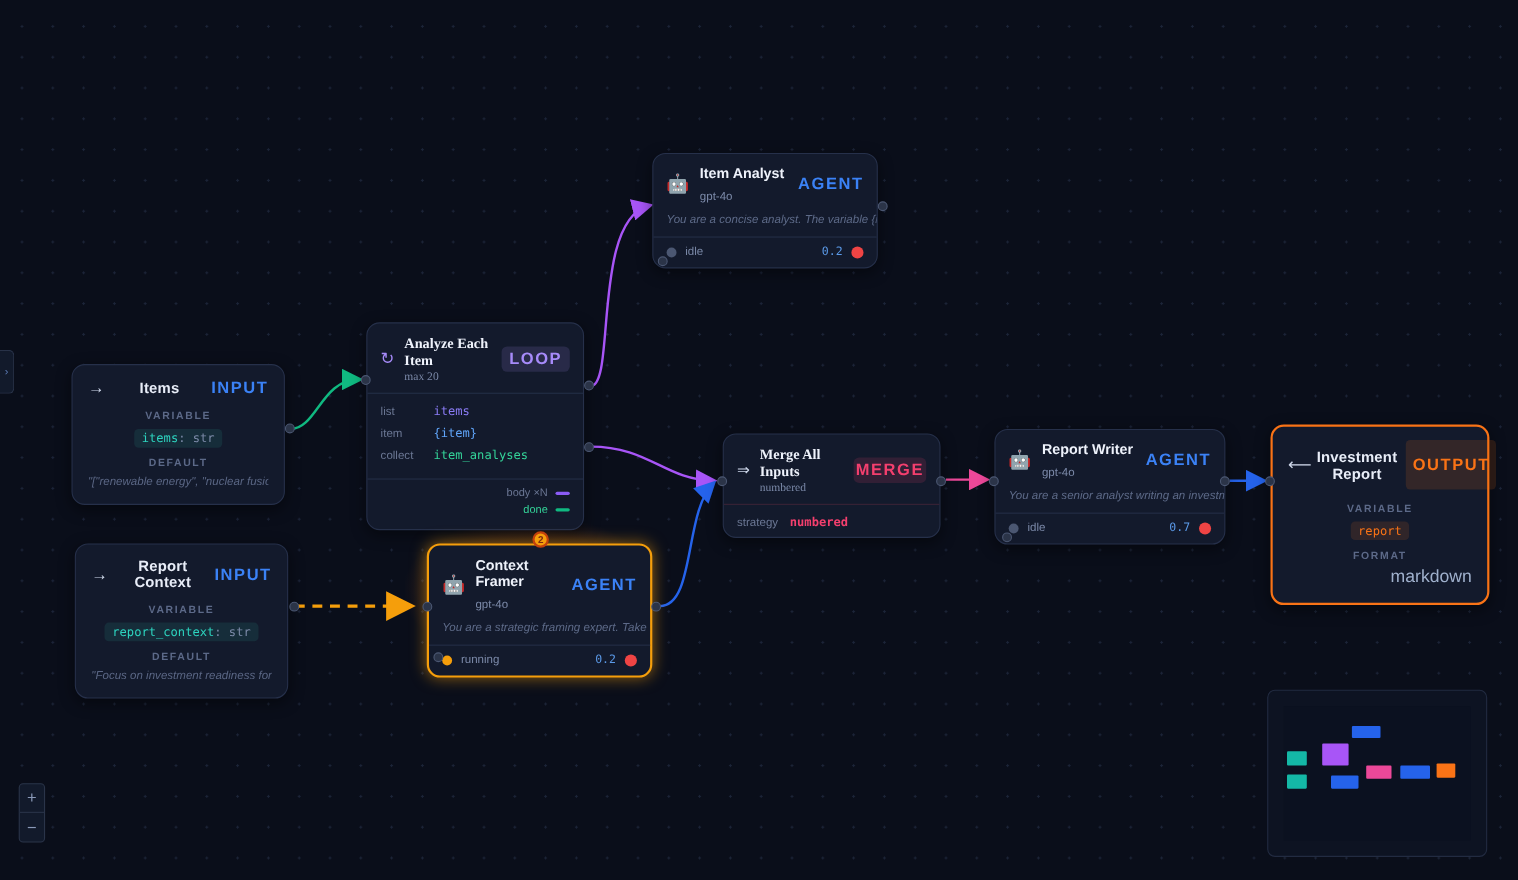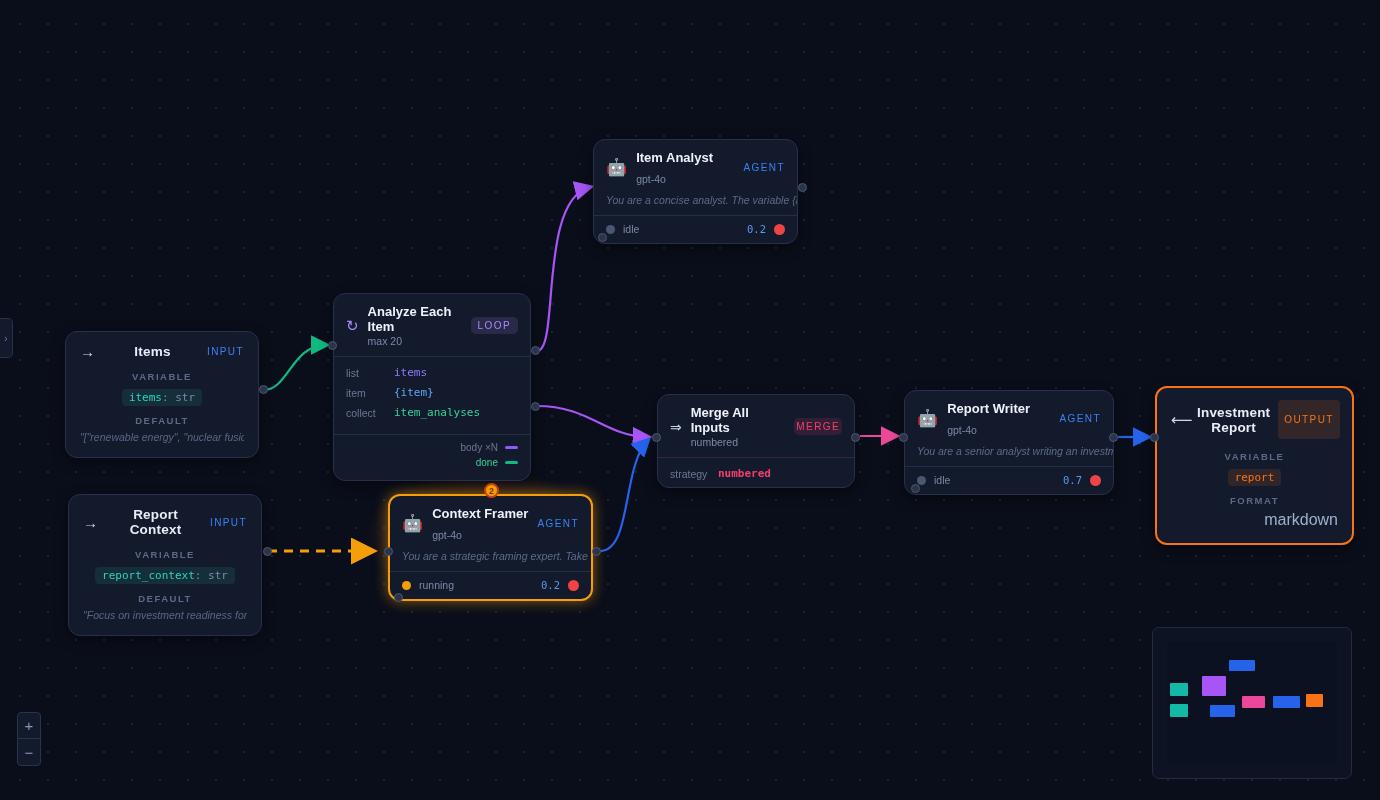--- a/index.html
+++ b/index.html
@@ -37,21 +37,21 @@
     display: flex; align-items: center; gap: 8px;
     margin-bottom: 12px;
   }
   .io-arrow { color: #cfd8ea; font-size: 15px; line-height: 1; width: 18px; }
   .io-title {
     flex: 1; text-align: center;
     color: #e8edf8; font-size: 13.5px; font-weight: bold;
     letter-spacing: .2px;
   }
   .tag {
-    font-size: 10px; font-weight: normal; letter-spacing: 1.4px;
+    font-size: 15px; font-weight: bold; letter-spacing: 1.4px;
   }
   .tag-input { color: #3b82f6; }
   .tag-output {
     color: #f97316;
     background: rgba(249,115,22,.14);
     padding: 14px 6px; border-radius: 4px;
   }
   .io-label {
     text-align: center; color: #5c6988;
     font-size: 9.5px; font-weight: bold; letter-spacing: 1.5px;
@@ -77,21 +77,21 @@
     white-space: nowrap; overflow: hidden;
   }
   .io-format { text-align: right; color: #9fb0cc; font-size: 16px; }
   
   .loop-head {
     display: flex; align-items: center; gap: 9px;
     padding: 10px 12px 9px;
     border-bottom: 1px solid #242e47;
   }
   .loop-icon { color: #a78bfa; font-size: 15px; }
-  .loop-titles { flex: 1; }
+  .loop-titles { flex: 1; font-family: Liberation Serif, serif; }
   .loop-title { color: #eef2fb; font-size: 13px; font-weight: bold; }
   .loop-sub { color: #7b89a8; font-size: 10.5px; margin-top: 1px; }
   .tag-loop {
     color: #a78bfa; background: rgba(167,139,250,.14);
     padding: 3px 7px; border-radius: 5px;
   }
   .loop-body { padding: 9px 12px 8px; }
   .kv { display: flex; align-items: center; margin-bottom: 7px; }
   .kv-k { color: #6b7794; font-size: 10.5px; width: 48px; }
   .kv-v { font-family: "DejaVu Sans Mono", monospace; font-size: 11px; }

